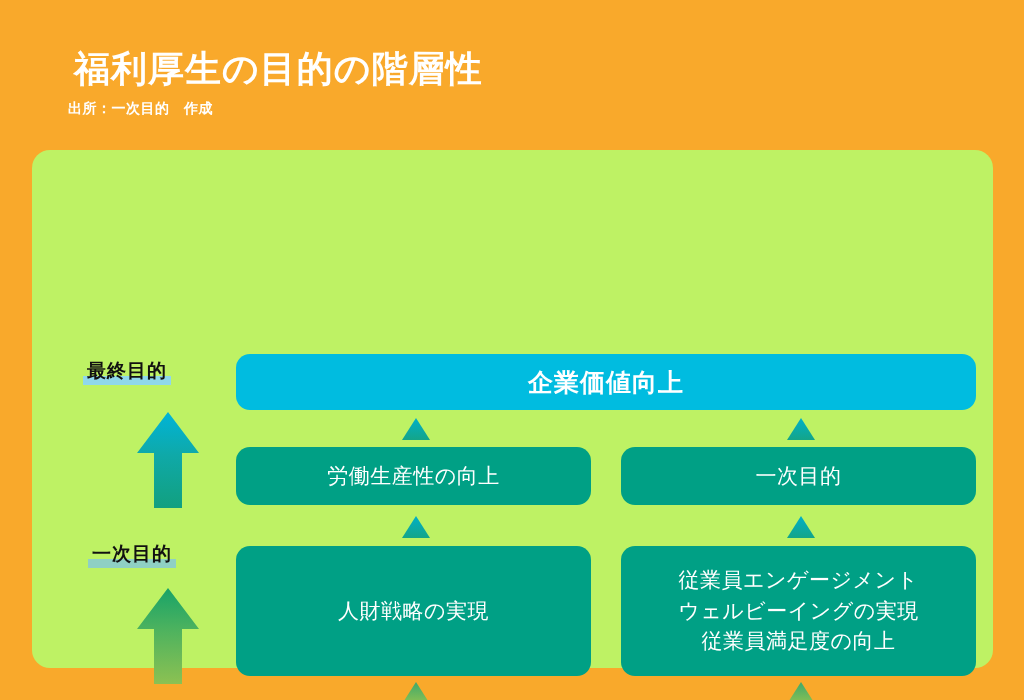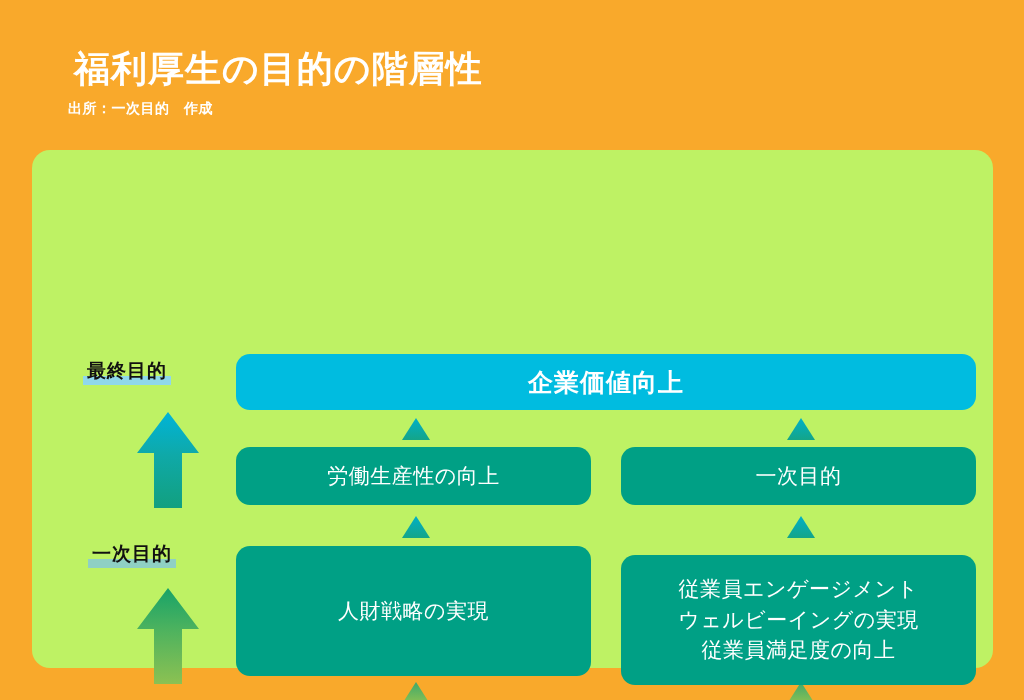--- a/index.html
+++ b/index.html
@@ -146,21 +146,20 @@
   .box-low-right {
     left: 589px;
     top: 396px;
     width: 355px;
     height: 130px;
     background: #00A085;
     font-size: 21px;
     letter-spacing: 0.5px;
     flex-direction: column;
     line-height: 1.45;
-    margin-top: 9px;
   }
   .box-low-right .ln { display: block; white-space: nowrap; }
 
   
   .tri {
     position: absolute;
     width: 28px;
     height: 22px;
   }
   .tri-a { left: 370px; top: 268px; }

